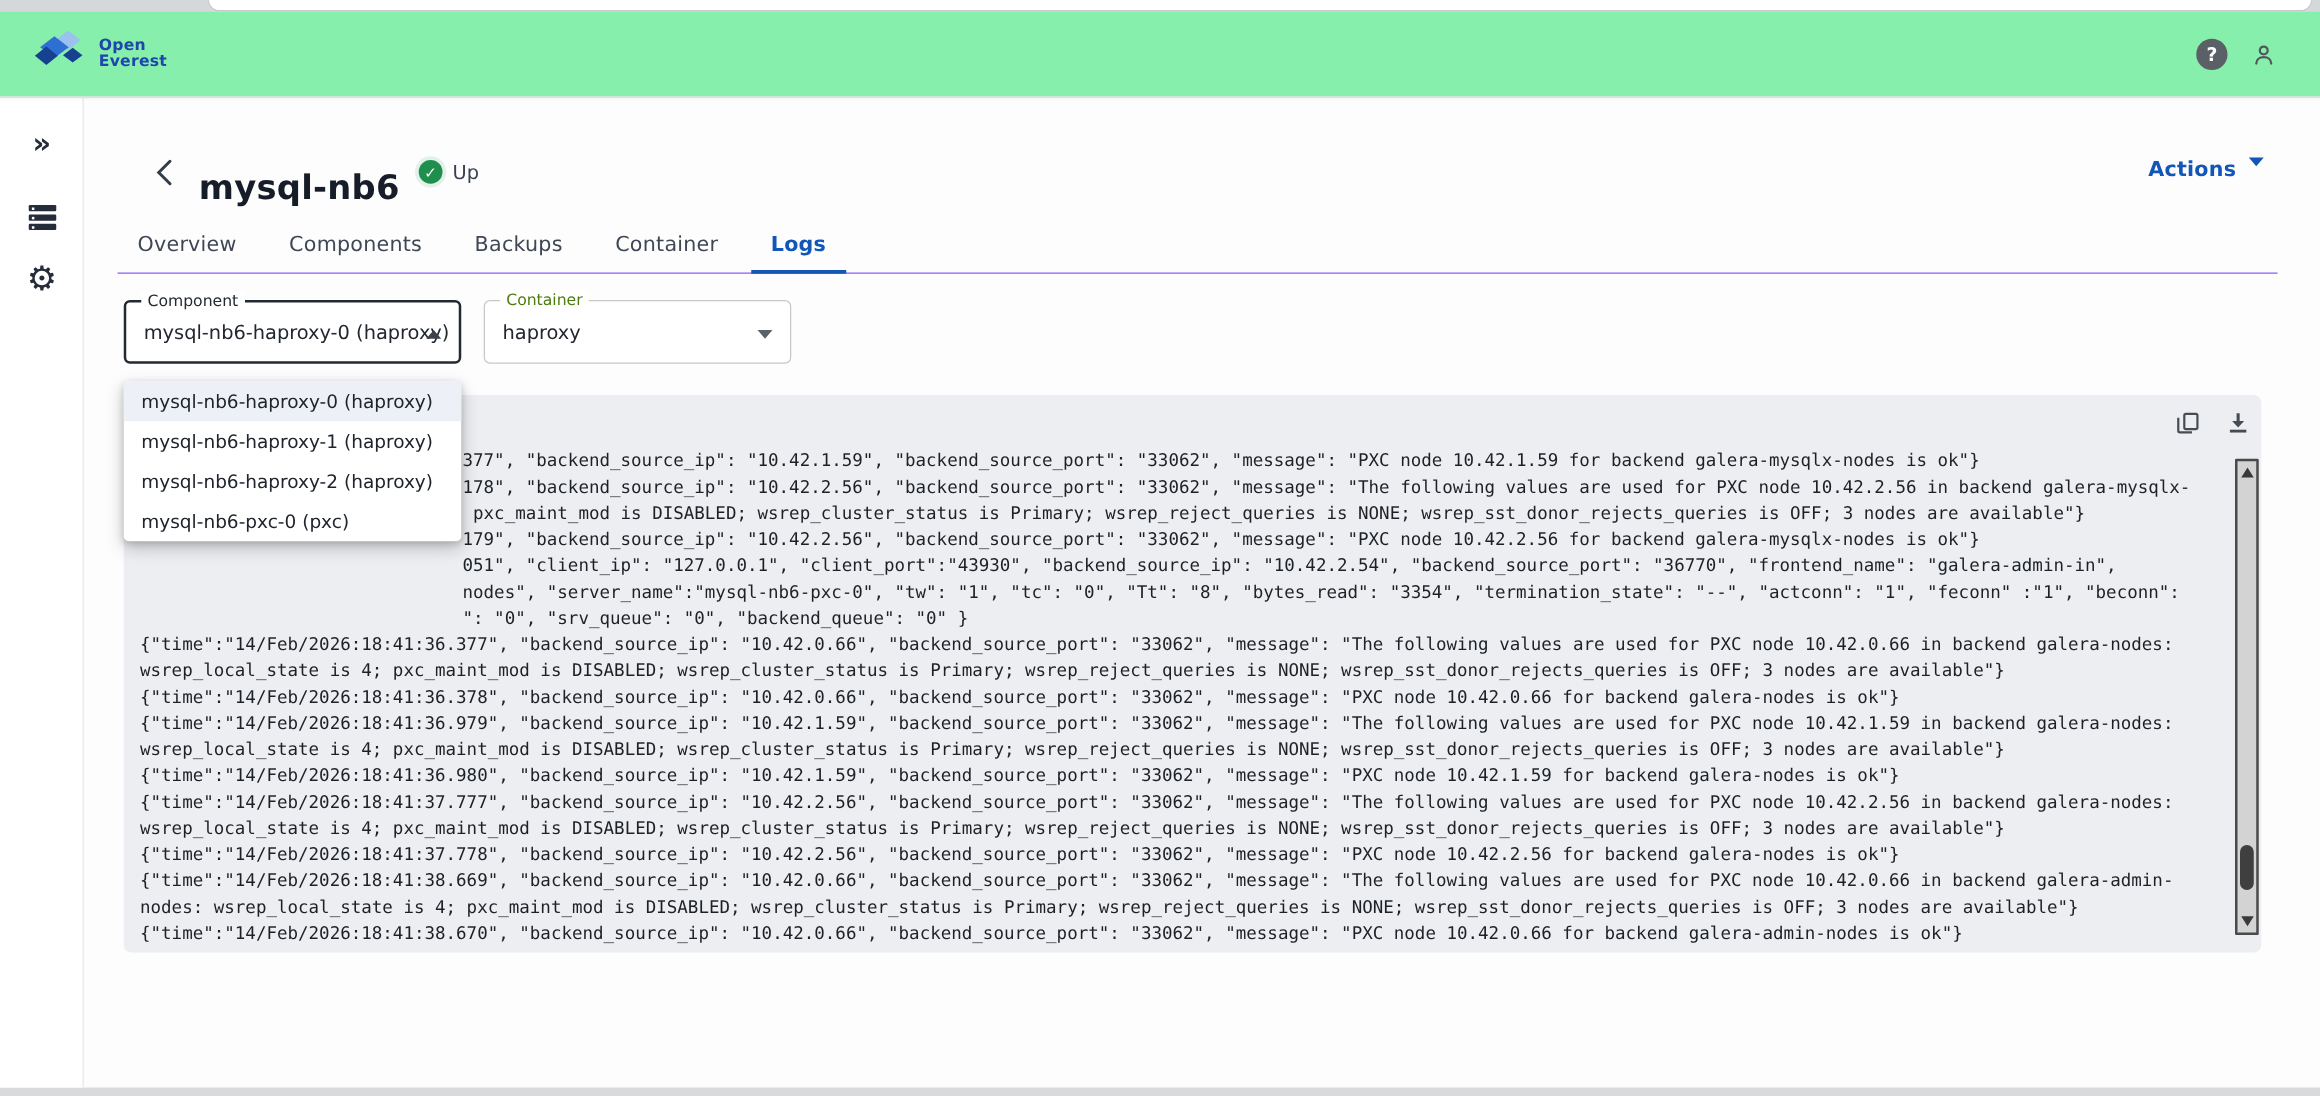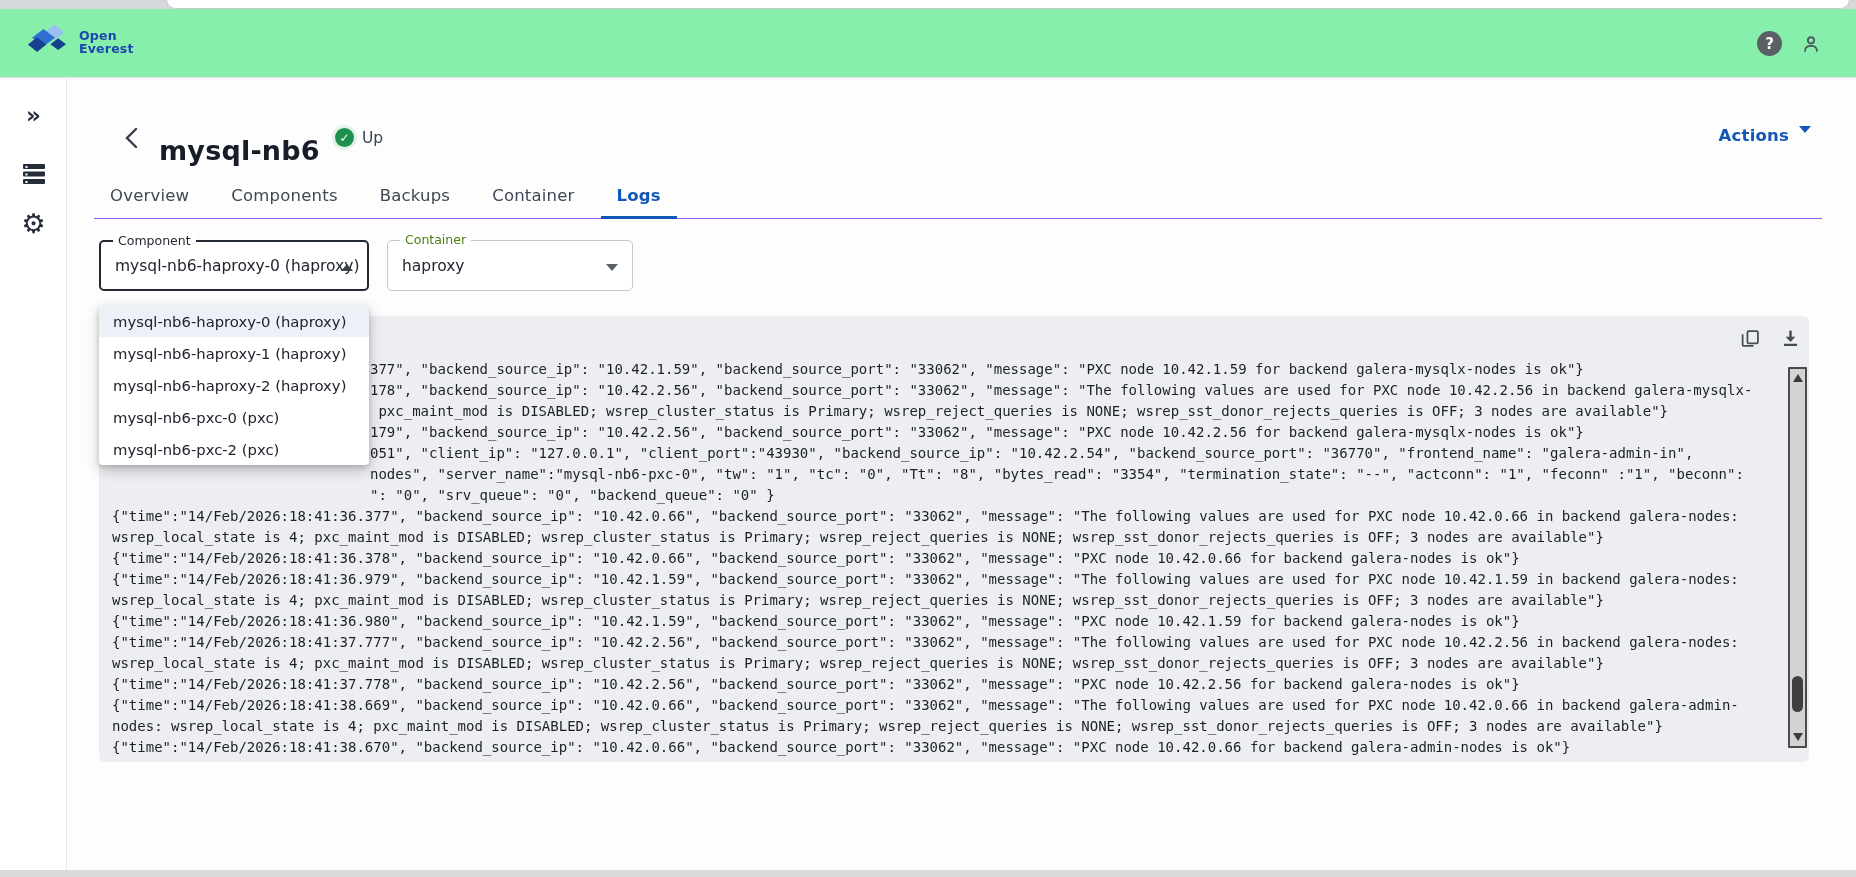--- a/index.html
+++ b/index.html
@@ -208,19 +208,18 @@
         <div class="sb-thumb"></div>
         <div class="sb-arrow-dn"></div>
       </div>
     </div>
 
     <div class="menu" id="component-menu">
         <div class="menu-item selected">mysql-nb6-haproxy-0 (haproxy)</div>
         <div class="menu-item">mysql-nb6-haproxy-1 (haproxy)</div>
         <div class="menu-item">mysql-nb6-haproxy-2 (haproxy)</div>
         <div class="menu-item">mysql-nb6-pxc-0 (pxc)</div>
-        <div class="menu-item">mysql-nb6-pxc-2 (pxc)</div>
       </div>
 
   </div>
 
   <div class="bottom-strip"></div>
 </div>
 
 </body></html>

